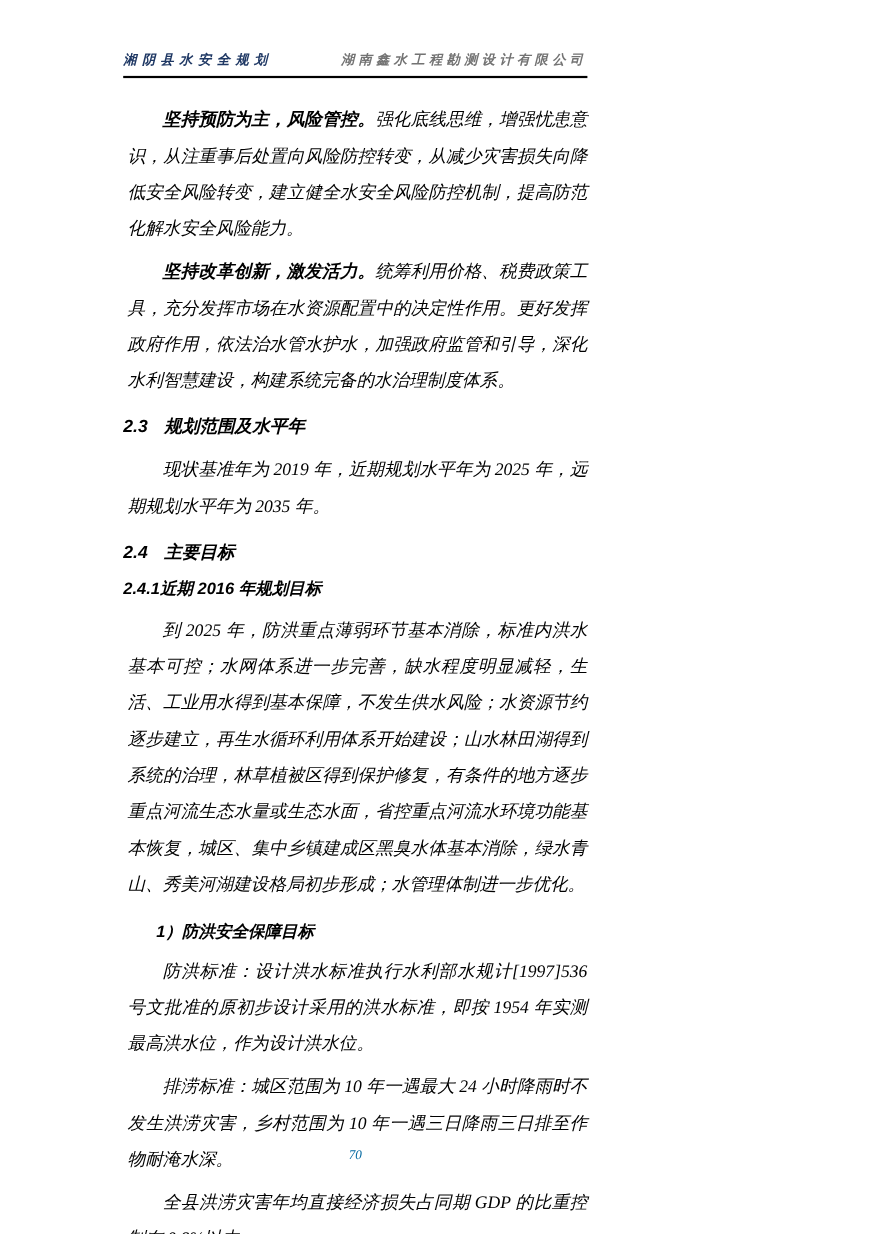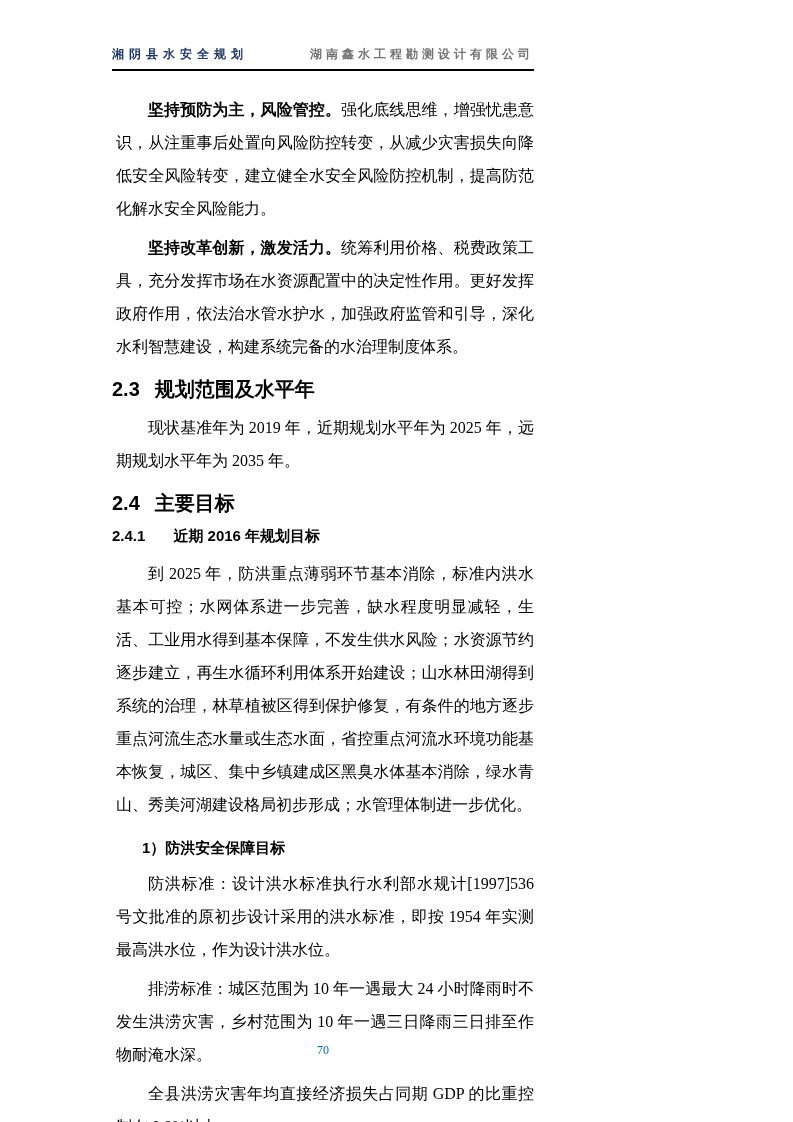--- a/index.html
+++ b/index.html
@@ -14,20 +14,21 @@
     font-family: "Liberation Serif", "DejaVu Serif", serif;
     color: #000000;
   }
   .page {
     position: relative;
     width: 646px;
     height: 1122px;
     box-sizing: border-box;
     padding: 46px 112px 0 112px;
     background: #ffffff;
+    font-style: italic;
   }
   
   .doc-header {
     display: flex;
     justify-content: space-between;
     align-items: flex-end;
     border-bottom: 2px solid #000000;
     padding-bottom: 6px;
   }
   .doc-header .hdr-left {
@@ -57,39 +58,39 @@
   }
   .para .lead {
     font-weight: bold;
   }
   .para sup {
     font-size: 10px;
     line-height: 0;
   }
   .h-chapter {
     font-family: "Liberation Sans", "DejaVu Sans", sans-serif;
-    font-size: 20px;
+    font-size: 16px;
     font-weight: bold;
     line-height: 28px;
     margin: 12px 0 8px 0;
     color: #000000;
   }
   .h-chapter .h-num {
     margin-right: 15px;
   }
   .h-section {
     font-family: "Liberation Sans", "DejaVu Sans", sans-serif;
     font-size: 15px;
     font-weight: bold;
     line-height: 22px;
     margin: 8px 0 10px 0;
     color: #000000;
   }
   .h-section .h-num {
-    margin-right: 28px;
+    margin-right: 0;
   }
   .h-item {
     font-family: "Liberation Sans", "DejaVu Sans", sans-serif;
     font-size: 15px;
     font-weight: bold;
     line-height: 22px;
     margin: 16px 0 8px 0;
     padding-left: 2em;
     color: #000000;
   }

